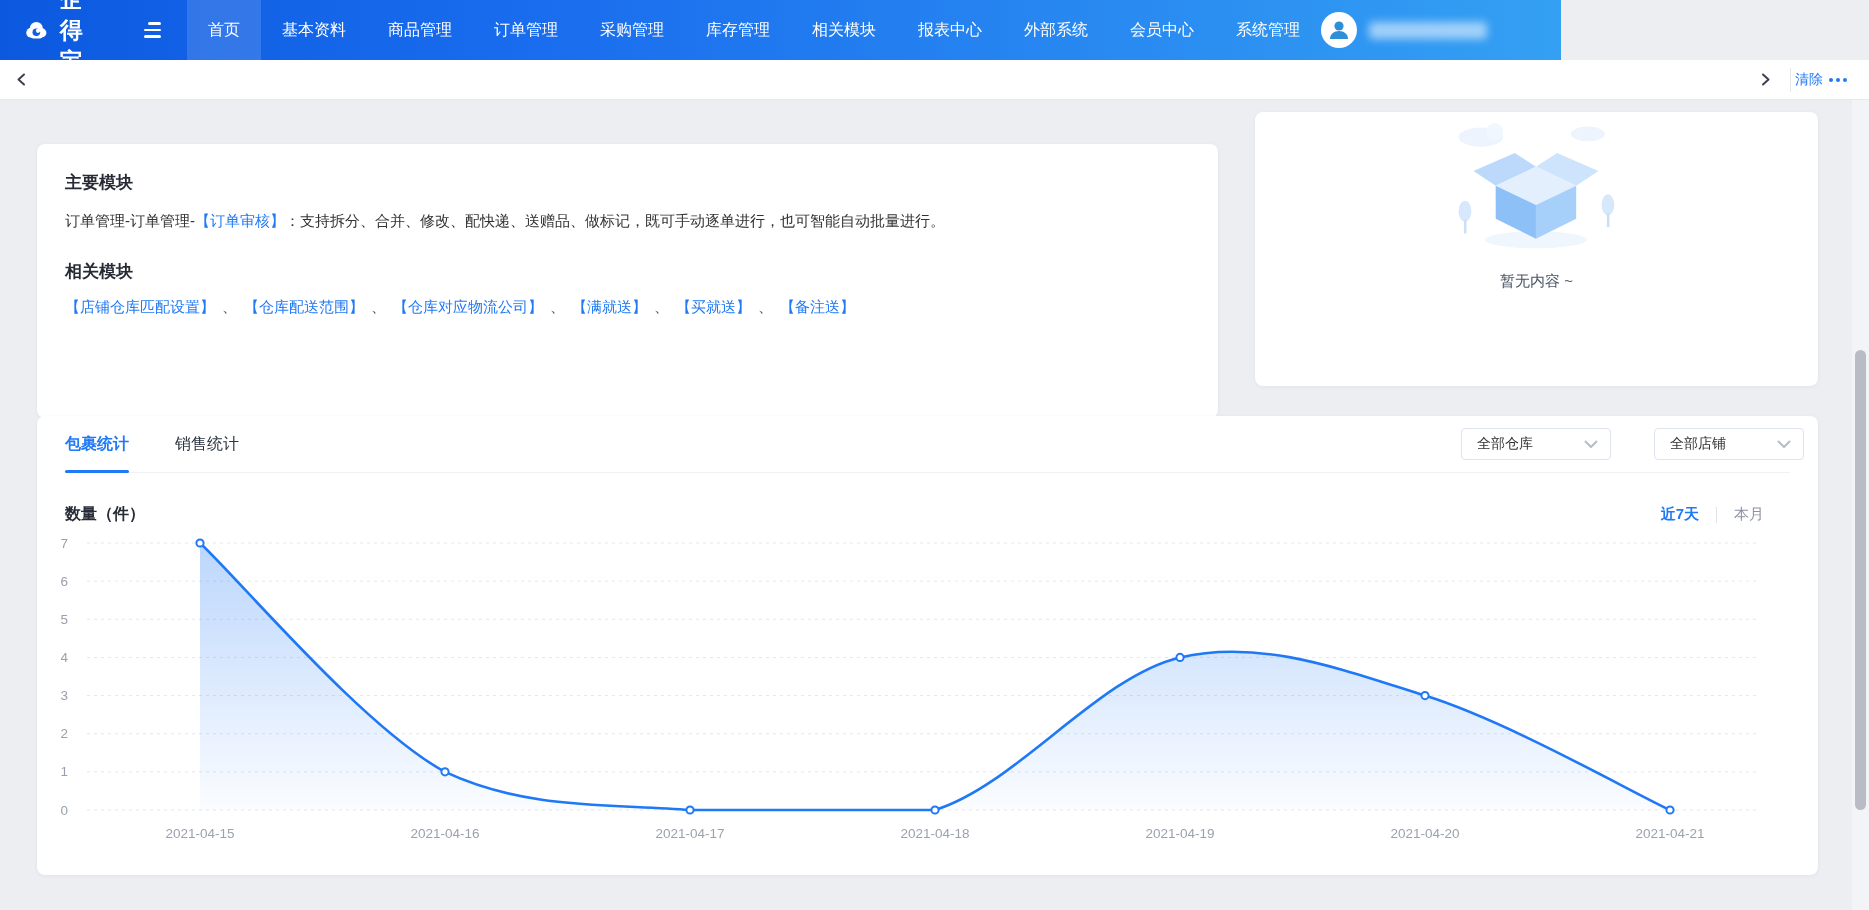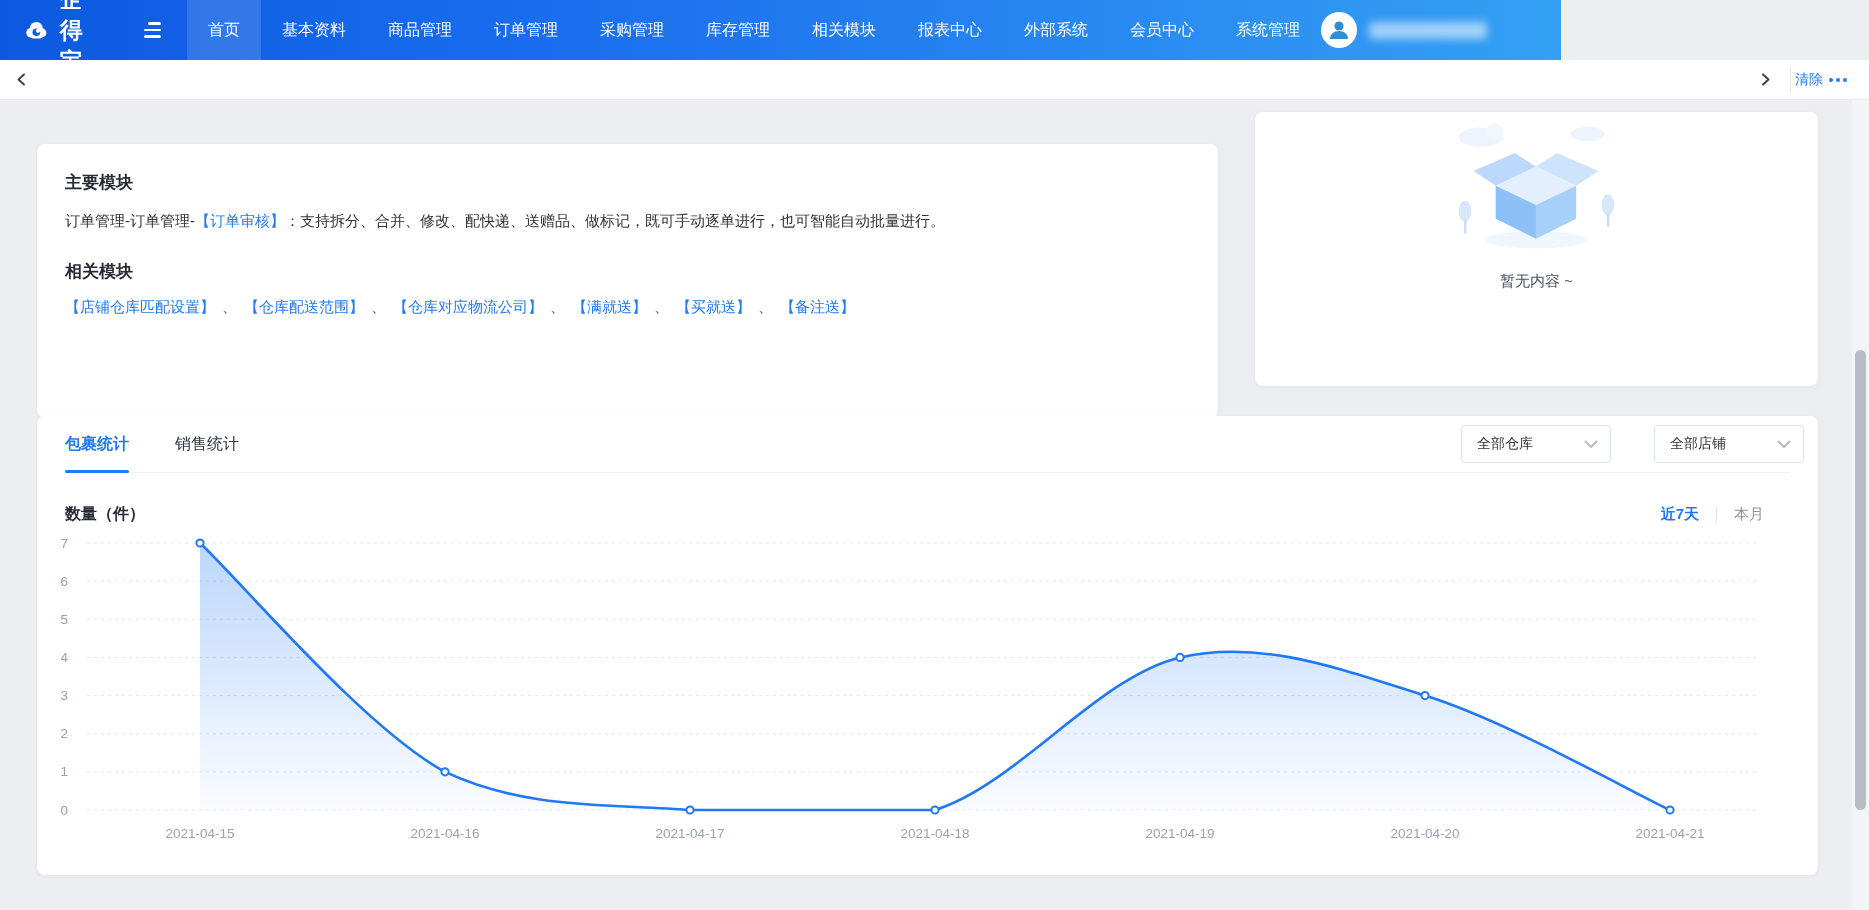--- a/index.html
+++ b/index.html
@@ -54,21 +54,21 @@
   .empty-card { width:563px; height:274px; display:flex; flex-direction:column; align-items:center; padding-top:8px; }
   .empty-text { margin-top:14px; font-size:15px; color:#4a5563; }
   
   .stats-card { position:absolute; top:416px; left:37px; width:1781px; height:459px; padding:0 28px; }
   .tabbar { height:57px; border-bottom:1px solid #f0f1f5; display:flex; align-items:center; position:relative; }
   .tab { font-size:16px; color:#2b3442; margin-right:46px; height:100%; display:flex; align-items:center; position:relative; cursor:pointer; }
   .tab.active { color:#2079f5; font-weight:700; }
   .tab.active::after { content:""; position:absolute; left:0; right:0; bottom:-1px; height:3px; background:#2079f5; border-radius:2px; }
   .filters { position:absolute; right:-14px; top:50%; transform:translateY(-50%); display:flex; gap:43px; }
   .select {
-    width:150px; height:38px; border:1px solid #dfe3ec; border-radius:4px; background:#fff;
+    width:150px; height:32px; border:1px solid #dfe3ec; border-radius:4px; background:#fff;
     display:flex; align-items:center; padding:0 12px 0 15px; font-size:14px; color:#333; cursor:pointer;
   }
   .select svg { margin-left:auto; }
   .chart-head { display:flex; align-items:center; margin-top:31px; }
   .unit-label { font-size:16px; font-weight:700; color:#262b35; }
   .range-group { margin-left:auto; display:flex; align-items:center; gap:17px; padding-right:26px; }
   .range-opt { font-size:15px; color:#8b93a1; cursor:pointer; }
   .range-opt.active { color:#2079f5; font-weight:700;margin-left:38px; }
   .range-div { width:1px; height:16px; background:#dfe2e8; }
   .chart-wrap { margin-left:-20px; margin-top:10px; }

